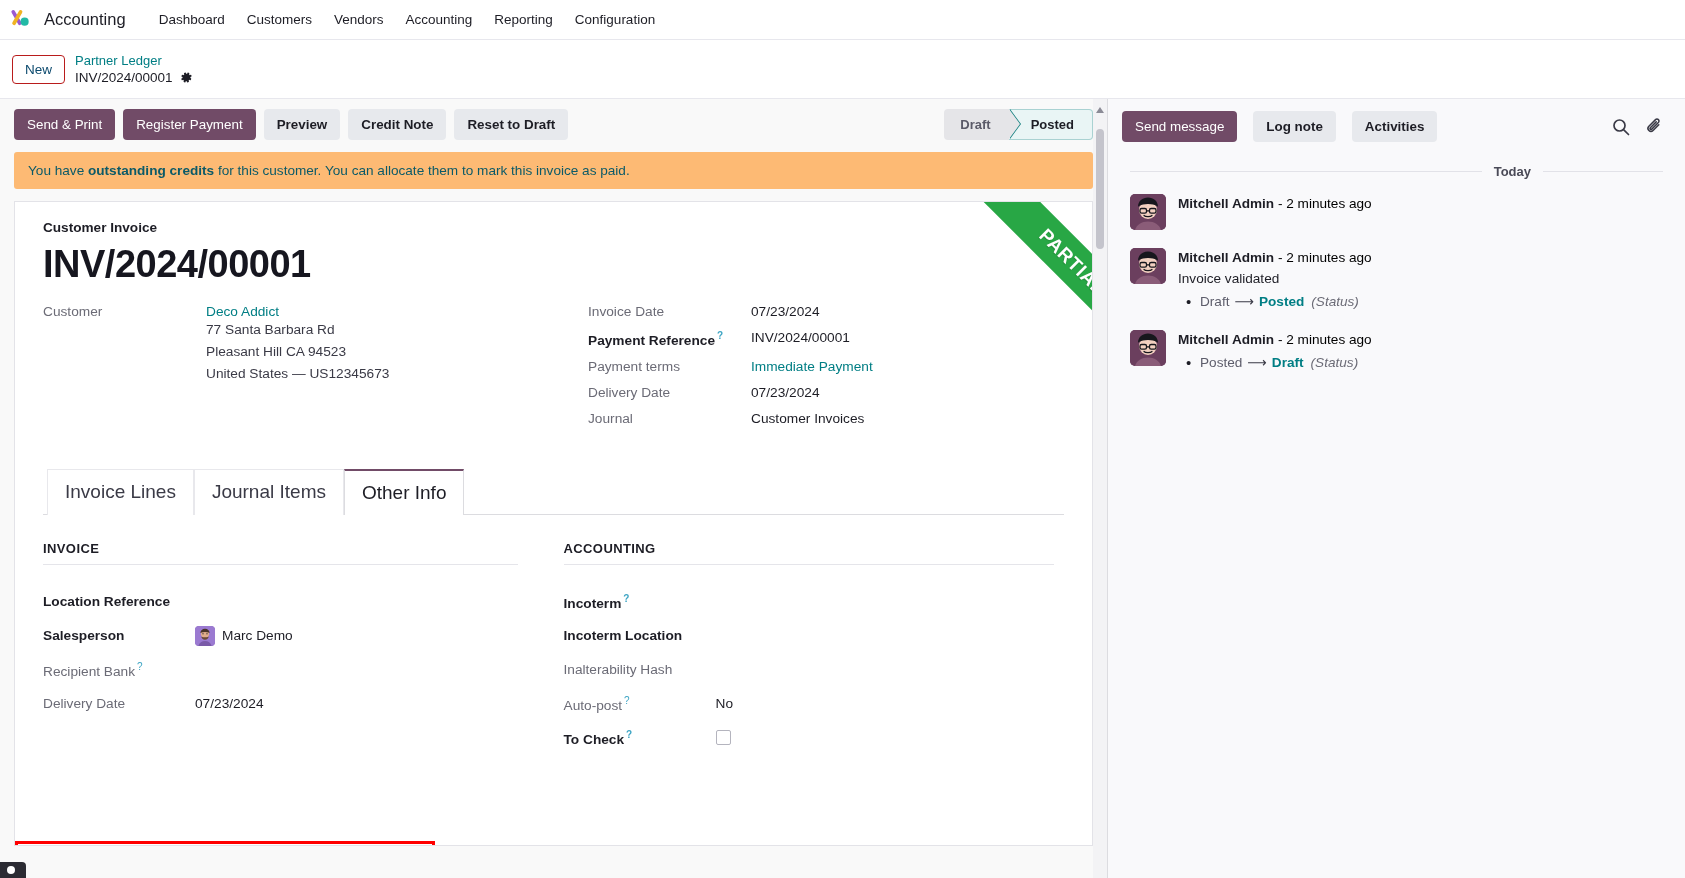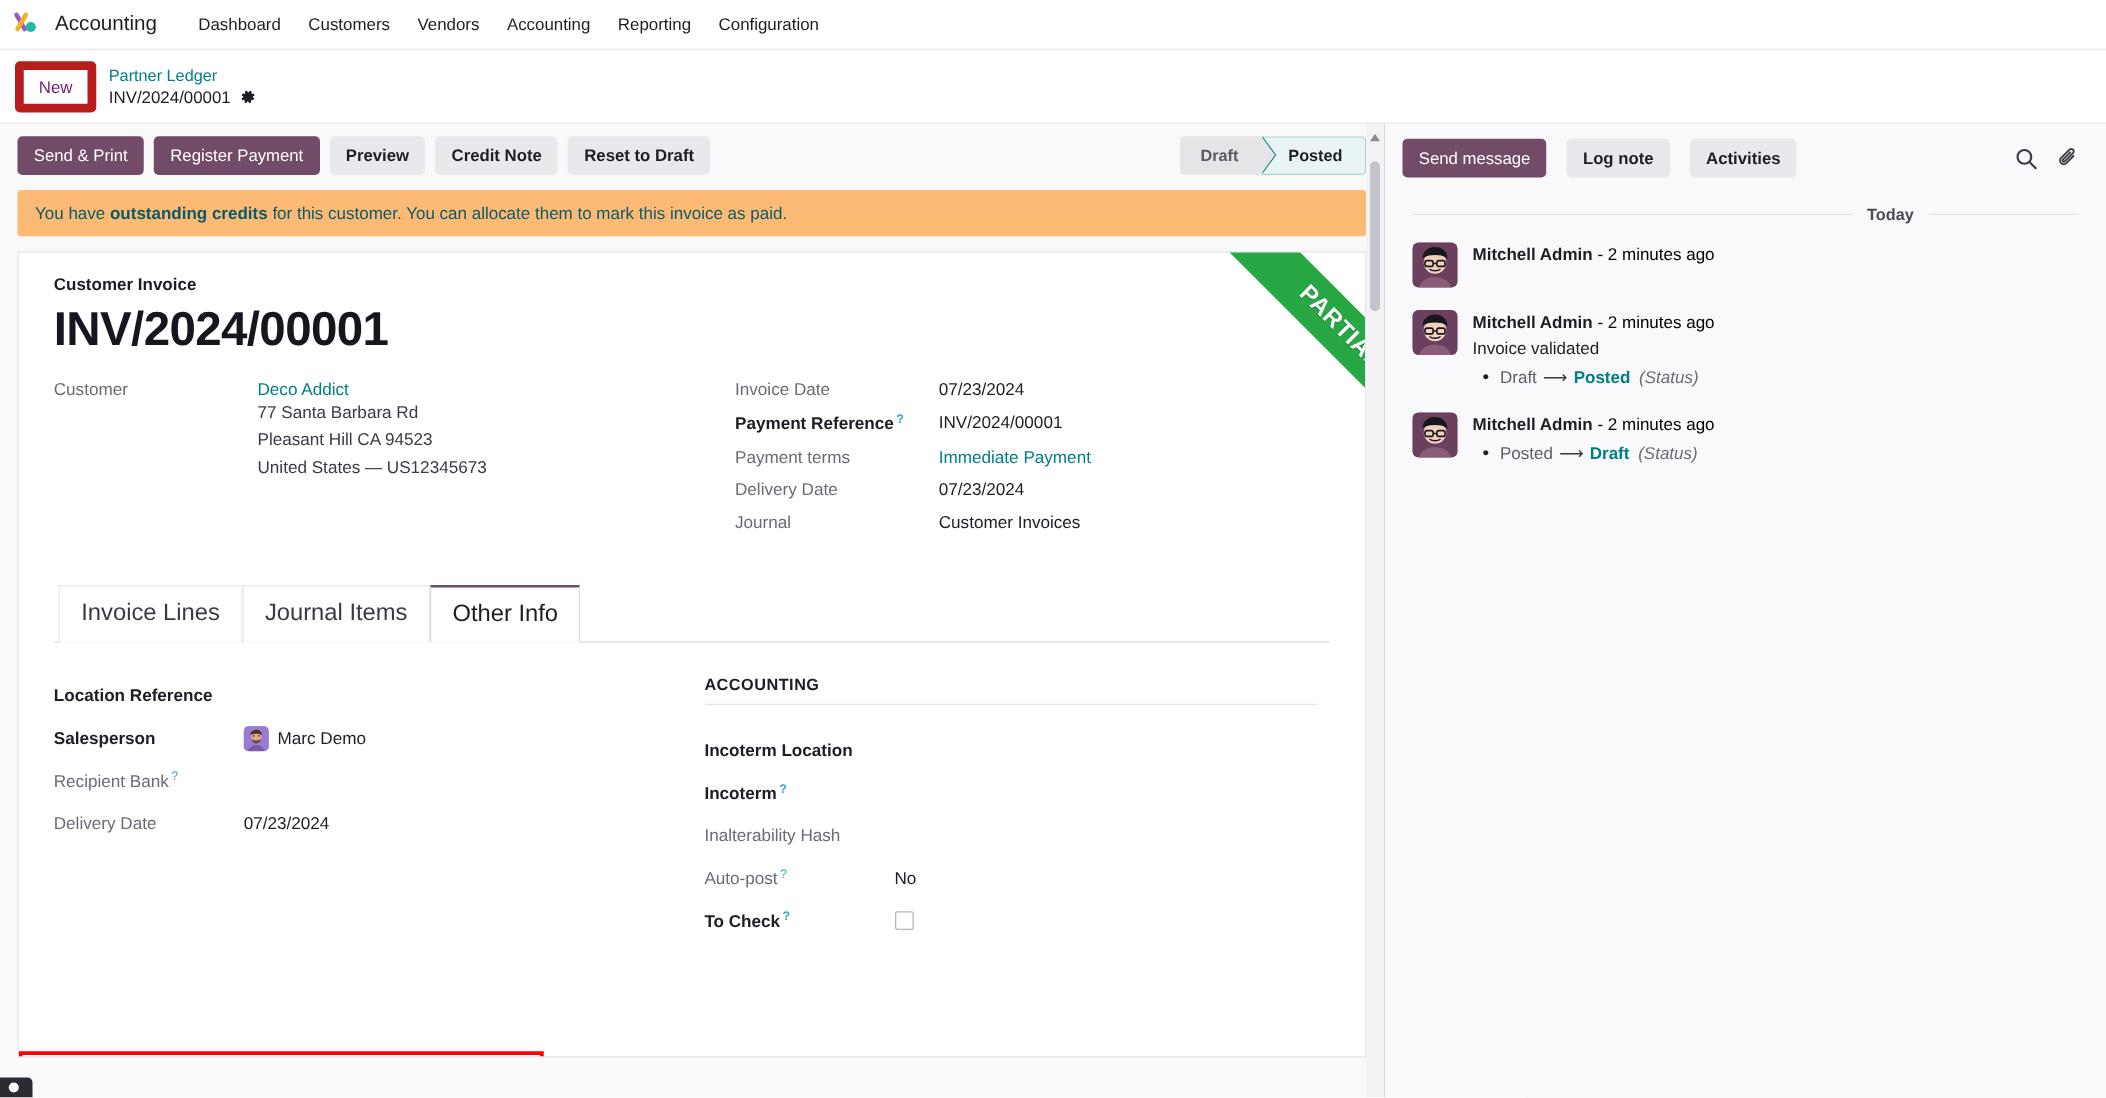--- a/index.html
+++ b/index.html
@@ -17,22 +17,22 @@
     height: 40px; background: #ffffff; display: flex; align-items: center;
     padding: 0 10px; border-bottom: 1px solid #e7e7ed;
   }
   .brand-logo { width: 26px; height: 26px; position: relative; margin-right: 8px; flex: none; }
   .brand-name { font-size: 16.5px; font-weight: 500; color: #1d1d25; margin-right: 22px; }
   .nav-item { font-size: 13.5px; color: #1d1d25; padding: 6px 11px; cursor: pointer; white-space: nowrap; }
 
   
   .bcrow { height: 58px; display: flex; align-items: center; padding: 0 12px; background: #fff; }
   .btn-new {
-    border: 7px solid #b91c1c; background: #fff; border-radius: 4px;
-    font-size: 13.5px; color: #701a75; padding: 6px 12px; cursor: pointer; margin-right: 10px;
+    border: 1px solid #b91c1c; background: #fff; border-radius: 4px;
+    font-size: 13.5px; color: #0c4a6e; padding: 6px 12px; cursor: pointer; margin-right: 10px;
   }
   .bc-stack { display: flex; flex-direction: column; line-height: 1.32; }
   .bc-parent { font-size: 13px; color: #017e84; cursor: pointer; }
   .bc-current { font-size: 13.5px; color: #1d1d25; display: flex; align-items: center; gap: 7px; }
   .gear { width: 13px; height: 13px; display: inline-block; }
 
   
   .split { display: flex; height: 780px; border-top: 1px solid #e7e7ed; }
   .form-pane {
     width: 1108px; background: #f9f9f9; position: relative;
@@ -301,20 +301,21 @@
           <div class="notebook">
             <div class="tabs">
               <div class="tab">Invoice Lines</div>
               <div class="tab">Journal Items</div>
               <div class="tab active">Other Info</div>
             </div>
 
             <div class="tabbody">
 
               <div class="tabcol">
+                <div class="group-title">INVOICE</div>
 
                 <div class="trow">
                   <div class="tlabel bold">Location Reference</div>
                   <div class="tval"></div>
                 </div>
 
                 <div class="trow">
                   <div class="tlabel bold">Salesperson</div>
                   <div class="tval">
                     <span class="avatar-sm">
@@ -340,26 +341,26 @@
                 <div class="trow">
                   <div class="tlabel">Delivery Date</div>
                   <div class="tval">07/23/2024</div>
                 </div>
               </div>
 
               <div class="tabcol right">
                 <div class="group-title">ACCOUNTING</div>
 
                 <div class="trow">
+                  <div class="tlabel bold"><span>Incoterm</span><span class="qm">?</span></div>
+                  <div class="tval"></div>
+                </div>
+
+                <div class="trow">
                   <div class="tlabel bold">Incoterm Location</div>
-                  <div class="tval"></div>
-                </div>
-
-                <div class="trow">
-                  <div class="tlabel bold"><span>Incoterm</span><span class="qm">?</span></div>
                   <div class="tval"></div>
                 </div>
 
 
                 <div class="trow">
                   <div class="tlabel">Inalterability Hash</div>
                   <div class="tval"></div>
                 </div>
 
                 <div class="trow">

